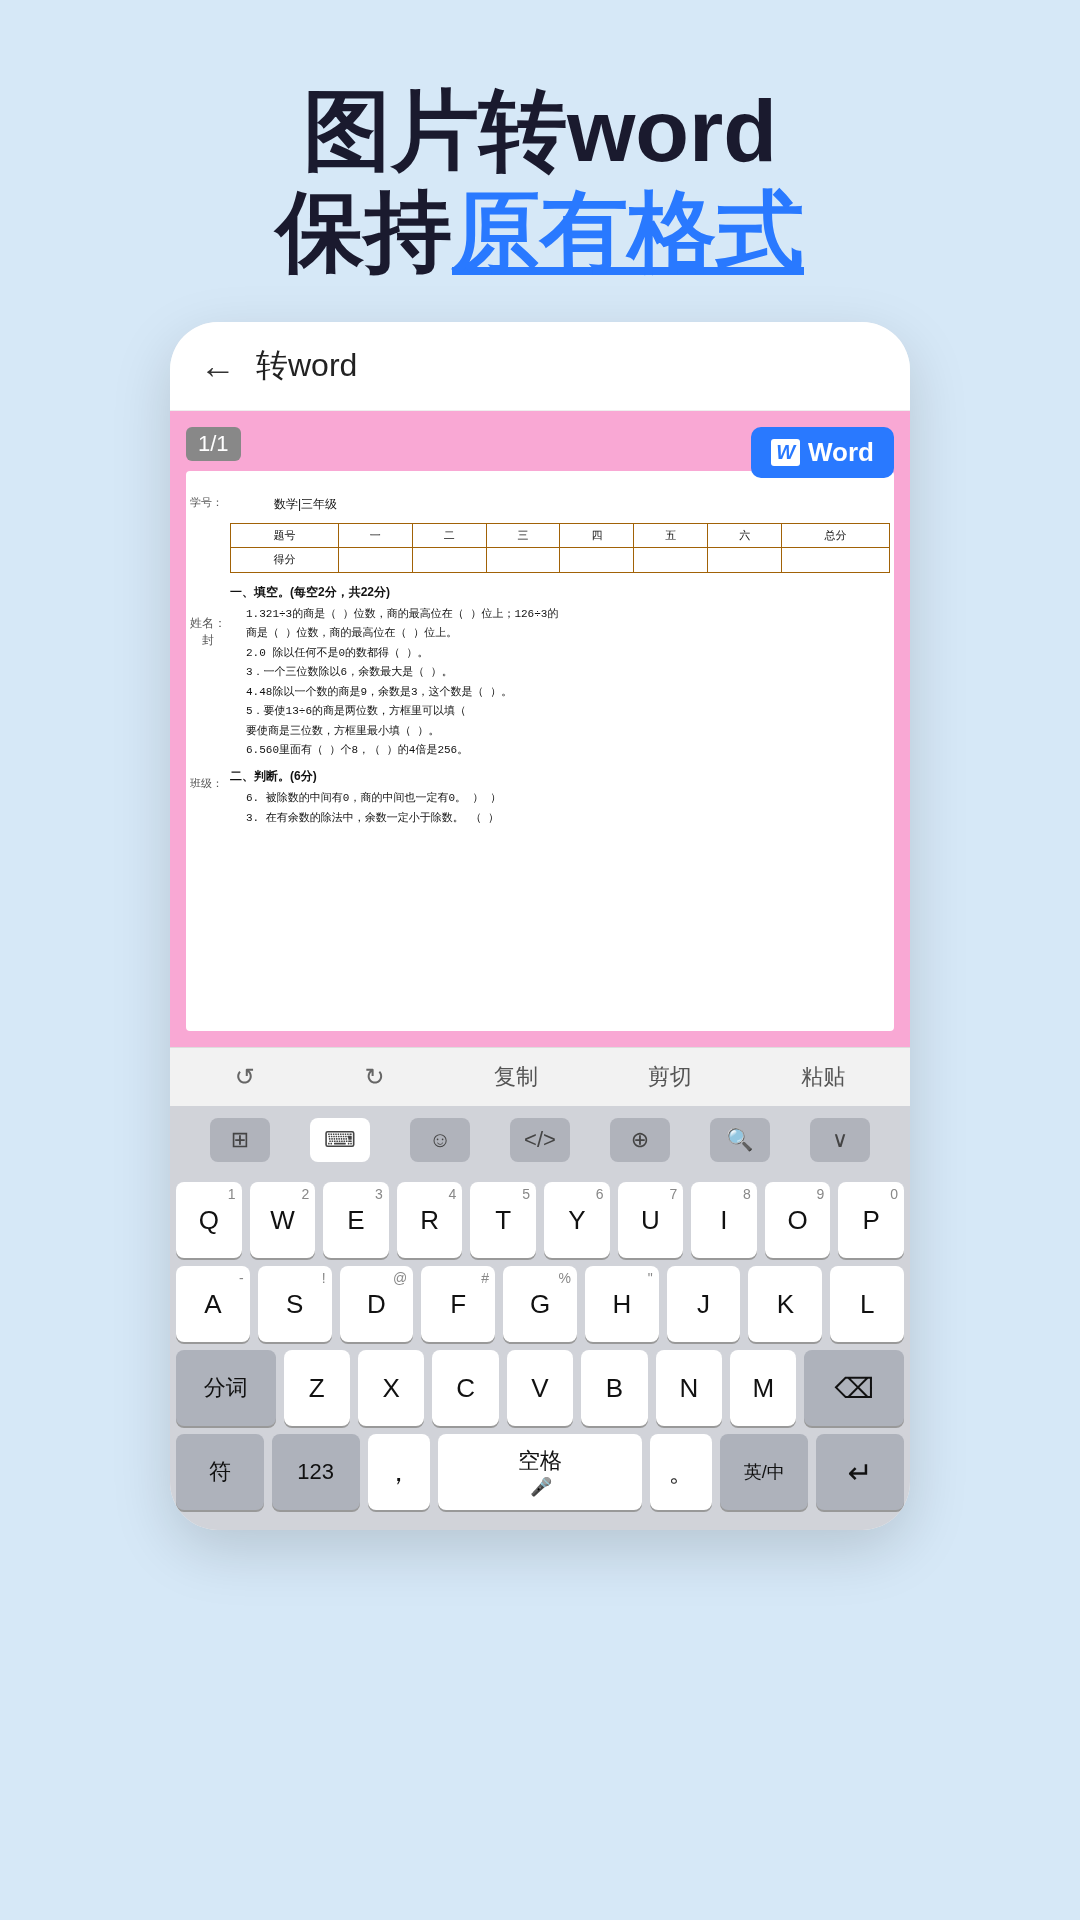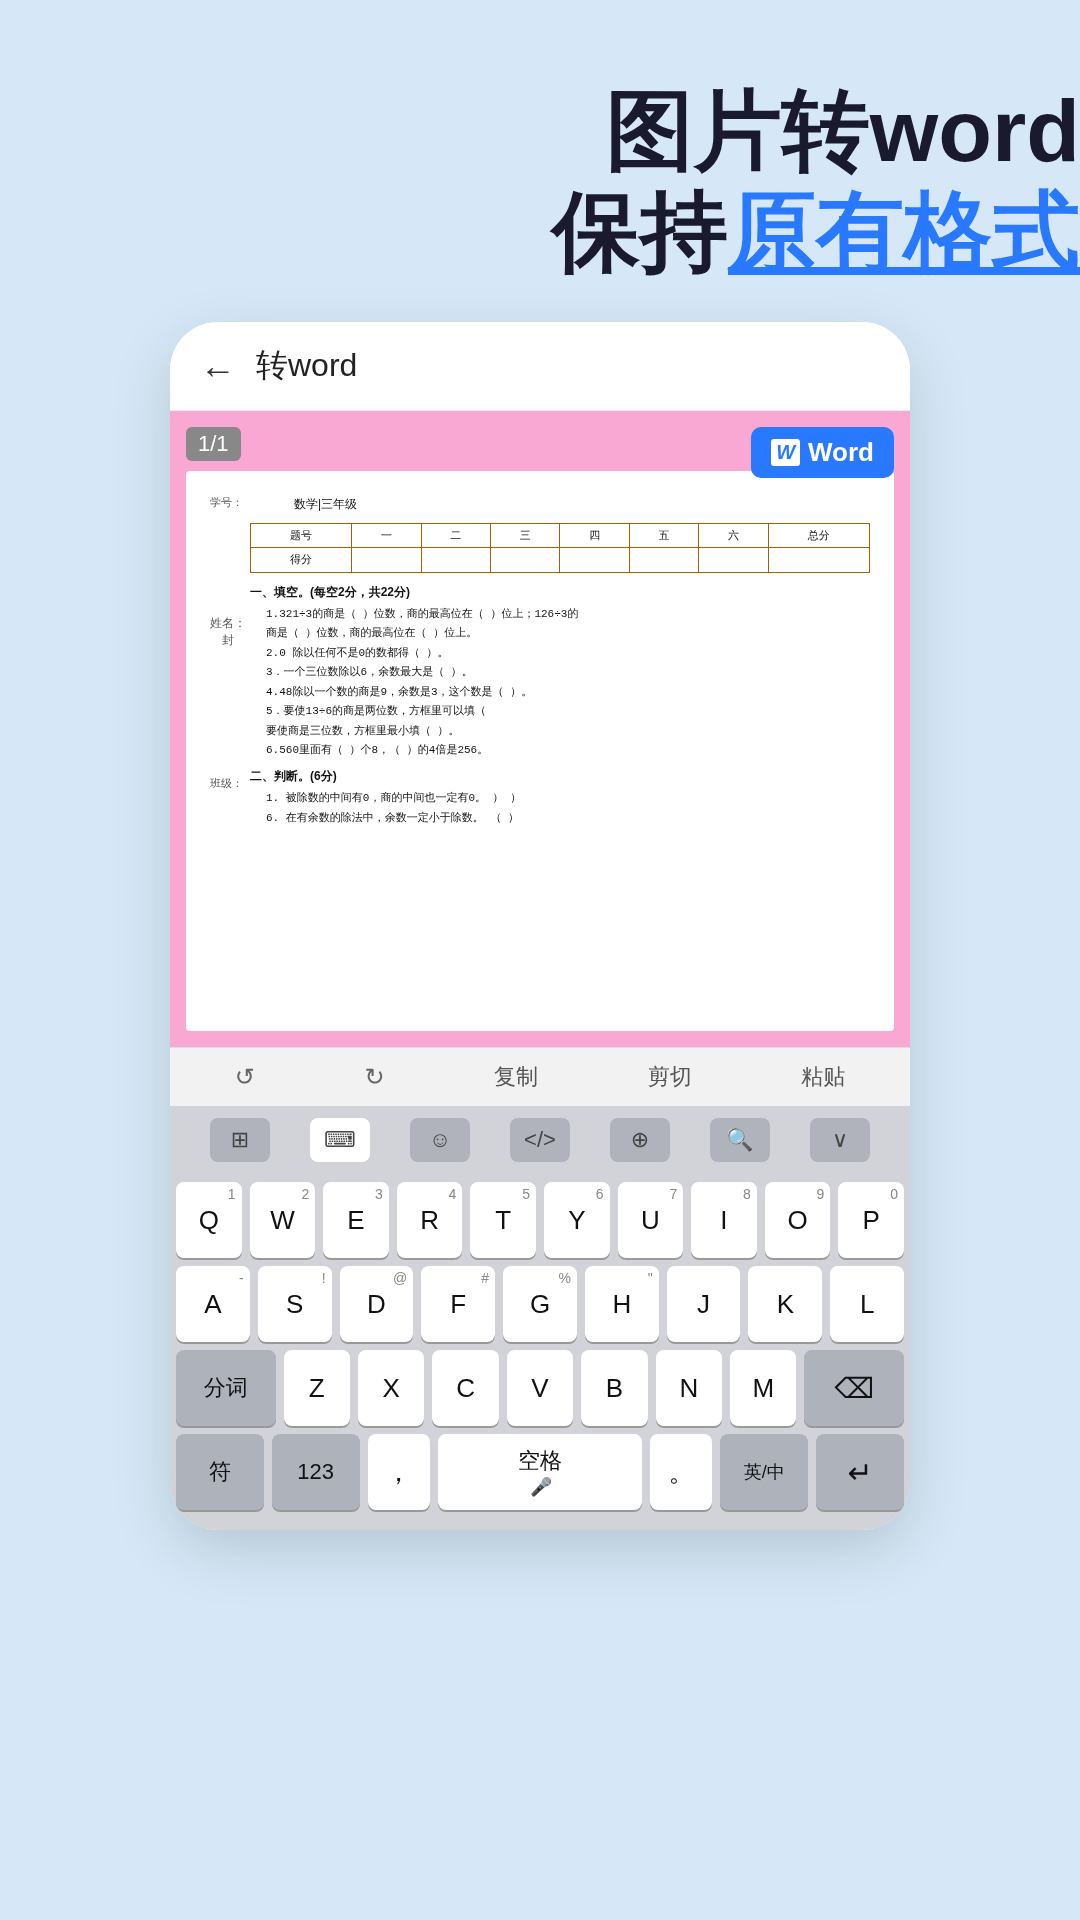--- a/index.html
+++ b/index.html
@@ -6,21 +6,21 @@
     body {
       width: 1080px;
       height: 1920px;
       background: #d6e8f7;
       font-family: -apple-system, 'PingFang SC', 'Helvetica Neue', sans-serif;
       overflow: hidden;
       position: relative;
     }
 
     .hero-text {
-      text-align: right;
+      text-align: center;
       padding-top: 80px;
       padding-bottom: 40px;
     }
     .hero-line1 {
       font-size: 88px;
       font-weight: 900;
       color: #1a1a2e;
       line-height: 1.15;
     }
     .hero-line2 {
@@ -103,21 +103,21 @@
       font-weight: 900;
       font-size: 20px;
       border-radius: 3px;
       padding: 2px 5px;
       font-style: italic;
     }
 
     .doc-page {
       background: #fff;
       border-radius: 4px;
-      padding: 24px 24px;
+      padding: 24px 4px;
       font-size: 13px;
       line-height: 1.6;
       color: #111;
       min-height: 560px;
     }
     .doc-title {
       text-align: center;
       font-size: 15px;
       font-weight: bold;
       margin-bottom: 10px;
@@ -332,22 +332,22 @@
               <div class="doc-q">2.0 除以任何不是0的数都得（ ）。</div>
               <div class="doc-q">3．一个三位数除以6，余数最大是（ ）。</div>
               <div class="doc-q">4.48除以一个数的商是9，余数是3，这个数是（ ）。</div>
               <div class="doc-q">5．要使13÷6的商是两位数，方框里可以填（</div>
               <div class="doc-q">要使商是三位数，方框里最小填（ ）。</div>
               <div class="doc-q">6.560里面有（  ）个8，（ ）的4倍是256。</div>
             </div>
 
             <div class="doc-section">
               <div class="doc-section-title">二、判断。(6分)</div>
-              <div class="doc-q">1. 被除数的中间有0，商的中间也一定有0。    ）            ）</div>
-              <div class="doc-q">6. 在有余数的除法中，余数一定小于除数。  （ ）</div>
+              <div class="doc-q">6. 被除数的中间有0，商的中间也一定有0。    ）            ）</div>
+              <div class="doc-q">3. 在有余数的除法中，余数一定小于除数。  （ ）</div>
             </div>
           </div>
         </div>
       </div>
     </div>
 
     <div class="edit-toolbar">
       <span class="toolbar-btn">↺</span>
       <span class="toolbar-btn">↻</span>
       <span class="toolbar-text">复制</span>

